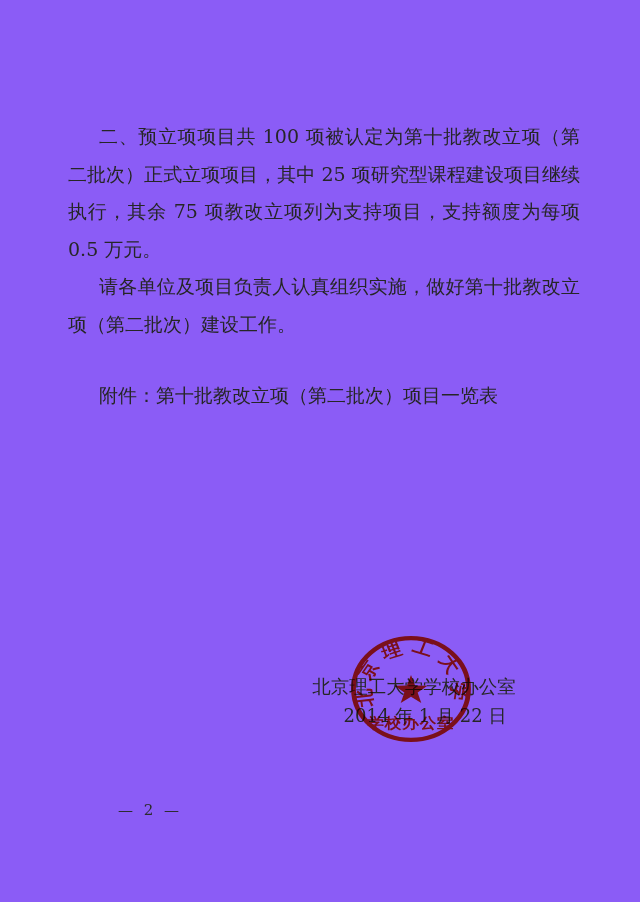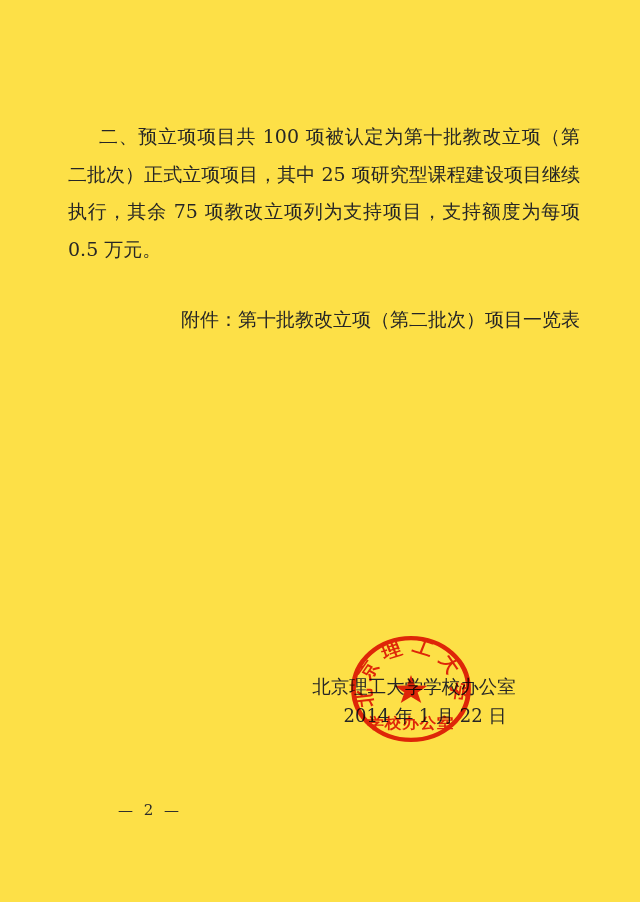--- a/index.html
+++ b/index.html
@@ -1,42 +1,42 @@
 <!DOCTYPE html>
 <html><head>
 <meta charset="utf-8">
 <style>
   * { margin: 0; padding: 0; box-sizing: border-box; }
   html, body { background: #ffffff; }
   .page {
     position: relative;
     width: 640px;
     height: 902px;
-    background: #fde047;
+    background: #8b5cf6;
     overflow: hidden;
     font-family: "DejaVu Serif", "Liberation Serif", serif;
     text-decoration: underline;
   }
   .doc-body {
     position: absolute;
     left: 68px;
     top: 118px;
     width: 512px;
     font-size: 19px;
     line-height: 37.6px;
     color: #262626;
     text-align: justify;
   }
   .doc-body p {
     text-indent: 31px;
     margin: 0;
   }
   .attachment {
     margin-top: 33px !important;
-    text-align: right;
+    text-align: left;
   }
   .signature {
     position: absolute;
     left: 312px;
     top: 676px;
     width: 204px;
     text-align: center;
     color: #262626;
     font-size: 18.5px;
     line-height: 22px;
@@ -70,20 +70,21 @@
     color: #2b2b2b;
   }
 </style>
 </head>
 <body>
 
 <div class="page">
 
   <div class="doc-body">
     <p>二、预立项项目共 100 项被认定为第十批教改立项（第二批次）正式立项项目，其中 25 项研究型课程建设项目继续执行，其余 75 项教改立项列为支持项目，支持额度为每项 0.5 万元。</p>
+    <p>请各单位及项目负责人认真组织实施，做好第十批教改立项（第二批次）建设工作。</p>
     <p class="attachment">附件：第十批教改立项（第二批次）项目一览表</p>
   </div>
 
   <div class="signature">
     <div class="sig-org">北京理工大学学校办公室</div>
     <div class="sig-date">2014 年 1 月 22 日</div>
   </div>
 
   <div class="stamp">
     <svg viewBox="0 0 140 140" preserveAspectRatio="none">

